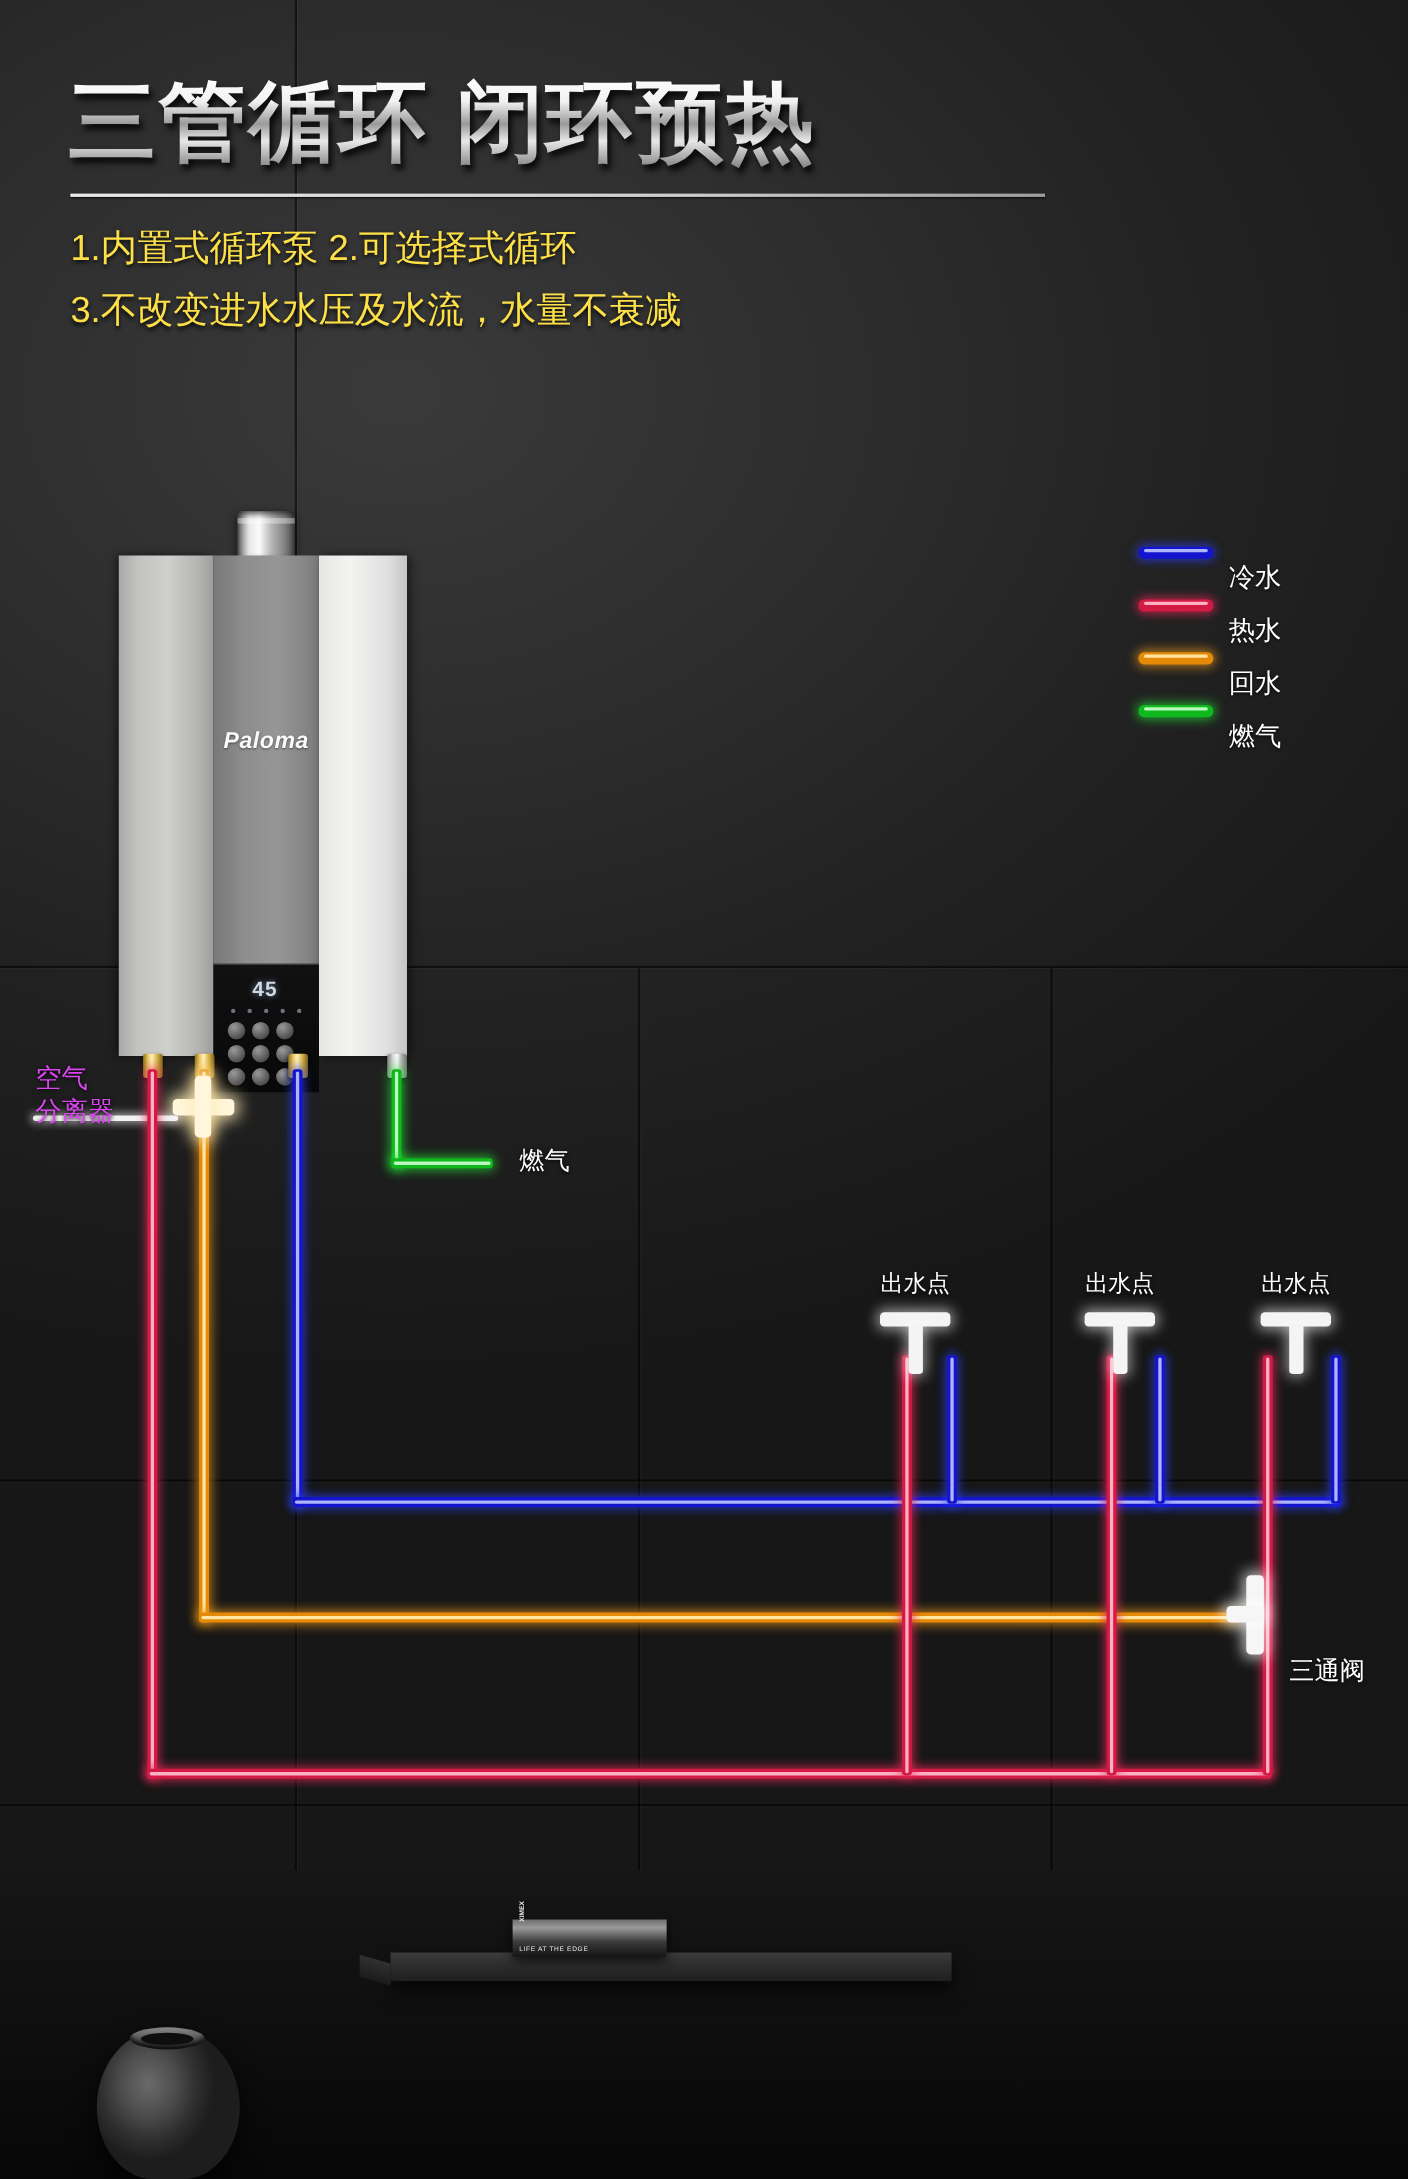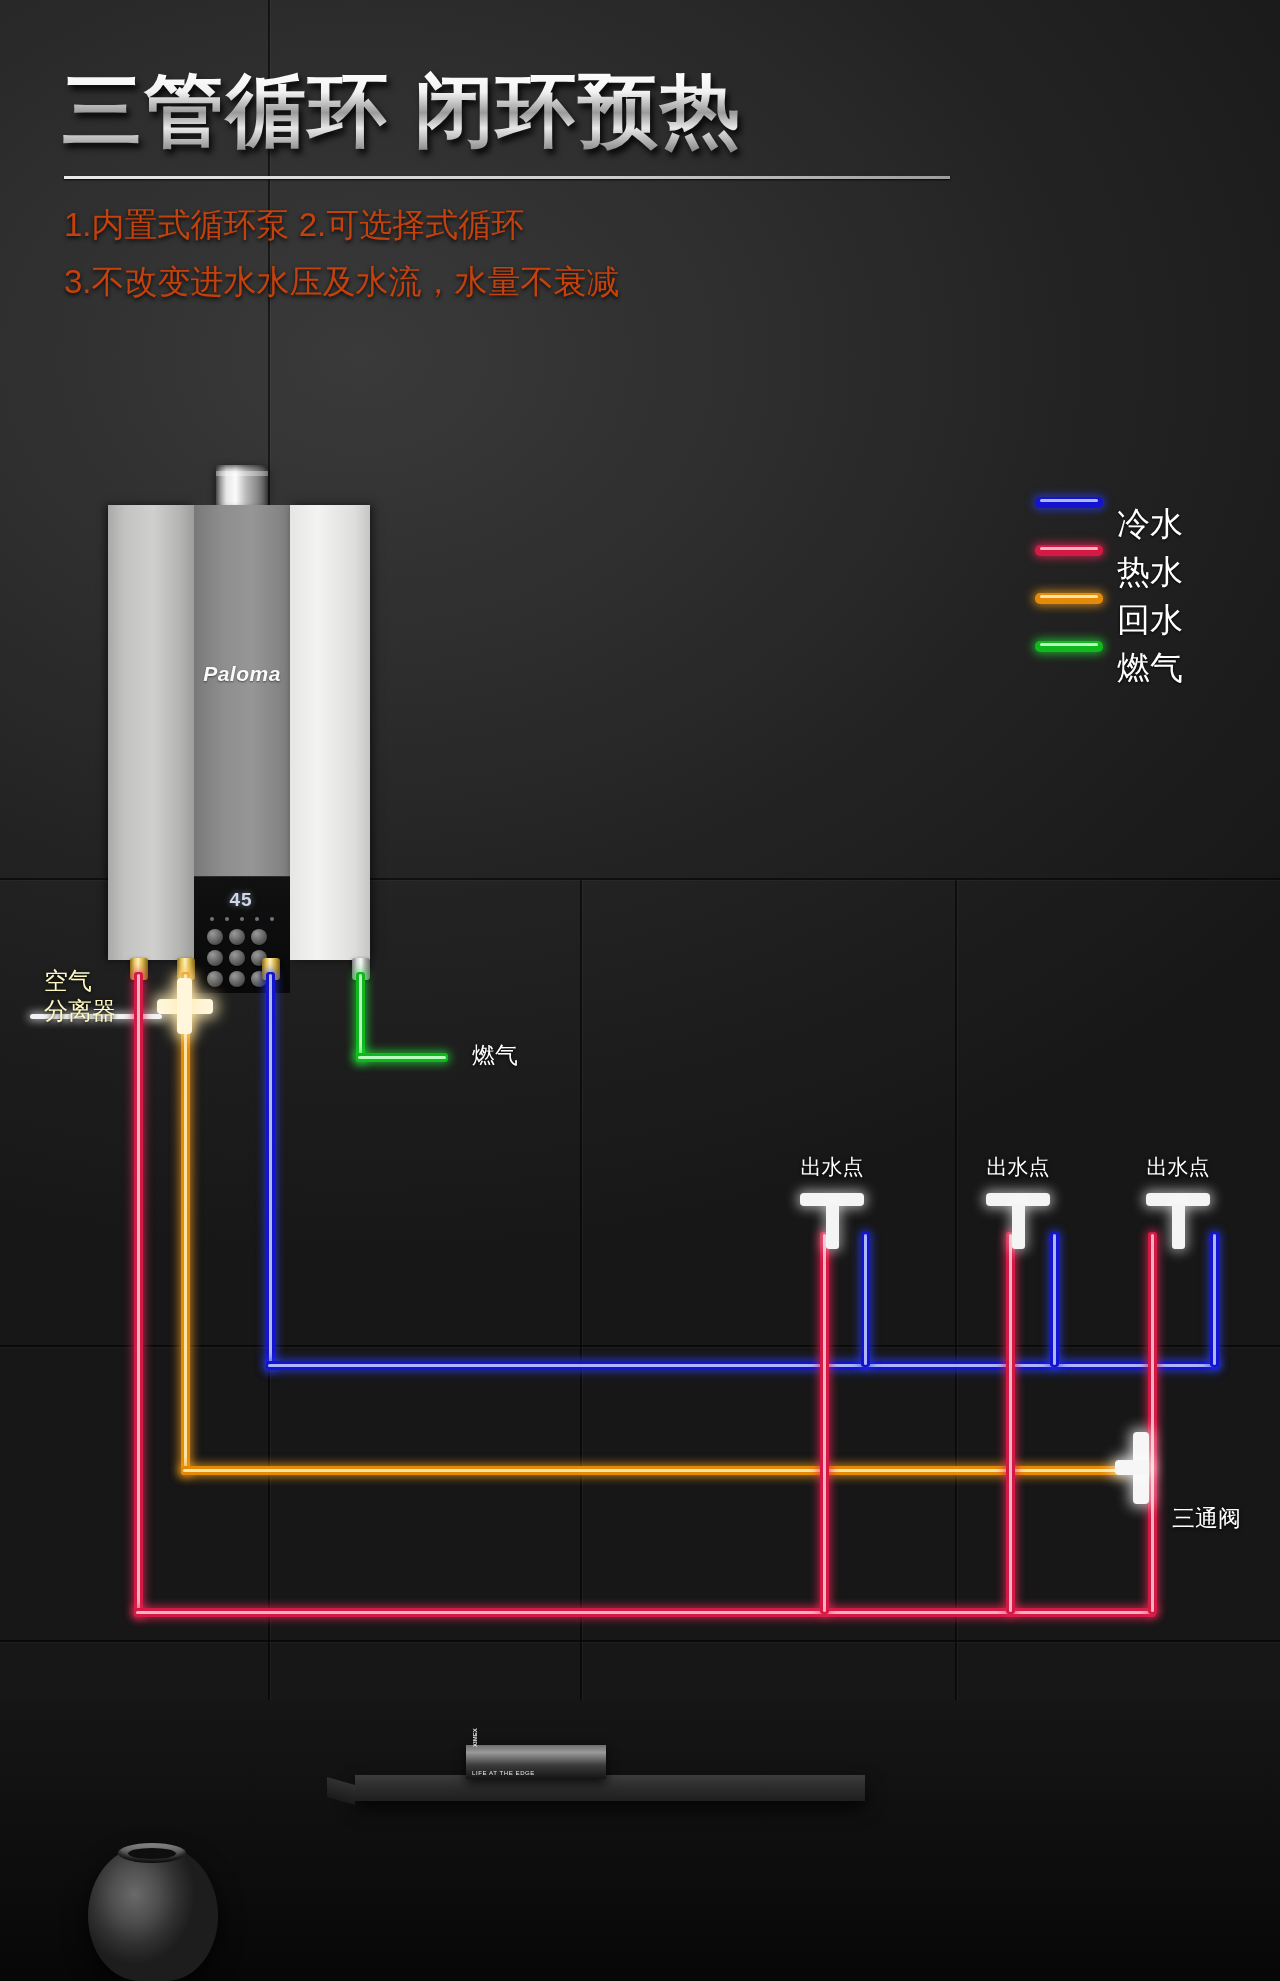--- a/index.html
+++ b/index.html
@@ -34,35 +34,35 @@
     -webkit-text-fill-color:transparent;
     filter:drop-shadow(3px 5px 3px rgba(0,0,0,.85));
     white-space:nowrap;
   }
   .rule{
     position:absolute; left:64px; top:176px; width:886px; height:3px;
     background:linear-gradient(90deg,#e9e9e9,#cfcfcf 60%,#9d9d9d);
     box-shadow:0 1px 2px rgba(0,0,0,.8);
   }
   .sub{
-    position:absolute; left:64px; color:#c2410c; font-size:33px; line-height:40px;
+    position:absolute; left:64px; color:#fde047; font-size:33px; line-height:40px;
     white-space:nowrap; text-shadow:0 2px 4px rgba(0,0,0,.9);
   }
   .sub.l1{ top:205px; }
   .sub.l2{ top:262px; }
 
   
   .legend{ position:absolute; left:1035px; top:478px; }
   .legend-row{ display:flex; align-items:center; height:48px; }
   .legend-swatch{ width:68px; height:11px; border-radius:5px; margin-right:14px; position:relative; }
   .legend-swatch::after{
     content:""; position:absolute; left:5px; right:5px; top:2px; height:3px;
     background:rgba(255,255,255,.82); border-radius:3px;
   }
-  .legend-label{ color:#fff; font-size:33px; text-shadow:0 1px 3px #000;margin-top:45px; }
+  .legend-label{ color:#fff; font-size:24px; text-shadow:0 1px 3px #000;margin-top:45px; }
 
   
   .heater{ position:absolute; left:108px; top:505px; width:262px; height:455px; }
   .flue{
     position:absolute; left:108px; top:-40px; width:52px; height:42px;
     background:linear-gradient(90deg,#6f6f6f 0%,#e7e7e7 20%,#fbfbfb 38%,#b9b9b9 58%,#8c8c8c 78%,#4c4c4c 100%);
     border-radius:4px 4px 2px 2px;
     box-shadow:0 2px 6px rgba(0,0,0,.7) inset, 0 3px 8px rgba(0,0,0,.6);
   }
   .flue::before{
@@ -159,22 +159,22 @@
   }
   .airsep .av{
     position:absolute; left:20px; top:0; width:15px; height:56px; border-radius:4px;
     background:#fff6dc; box-shadow:0 0 14px 5px rgba(255,236,180,.75);
   }
   .leader{
     position:absolute; height:5px; border-radius:3px;
     background:#f2f2f2; box-shadow:0 0 8px 2px rgba(255,255,255,.6);
   }
   .left-label{
-    position:absolute; color:#fef9c3; font-size:24px; line-height:30px; text-align:left;
-    text-shadow:0 1px 4px #000; white-space:nowrap;margin-left:12px;
+    position:absolute; color:#d946ef; font-size:24px; line-height:30px; text-align:left;
+    text-shadow:0 1px 4px #000; white-space:nowrap;
   }
   .tag{
     position:absolute; color:#fff; font-size:23px; text-shadow:0 1px 4px #000; white-space:nowrap;
   }
 
   .valve{ position:absolute; width:48px; height:72px; }
   .valve .vv{
     position:absolute; left:18px; top:0; width:16px; height:72px; border-radius:4px;
     background:#f6f6f6; box-shadow:0 0 13px 4px rgba(255,255,255,.65);
   }

